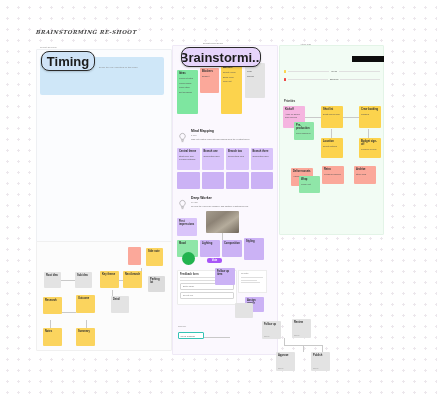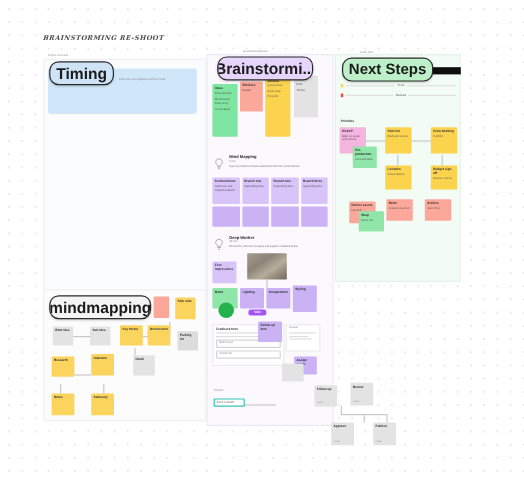--- a/index.html
+++ b/index.html
@@ -289,21 +289,20 @@
     <div class="b">Lessons learned</div>
   </div>
   <div class="abs note n-red" style="left:354px;top:166px;width:22px;height:18px;">
     <div class="t">Archive</div>
     <div class="b">Store files</div>
   </div>
   <div class="abs note n-green2" style="left:299px;top:176px;width:21px;height:17px;">
     <div class="t">Wrap</div>
     <div class="b">Close out</div>
   </div>
-  <div class="abs badge badge-next">Next Steps</div>
 
   <div class="abs frame frame-mind"></div>
   <div class="abs" style="left:128px;top:247px;width:13px;height:18px;background:#fba89a;border-radius:1px;"></div>
 
   <div class="abs ln lnh" style="left:61px;top:280px;width:14px;"></div>
   <div class="abs ln lnh" style="left:119px;top:280px;width:12px;"></div>
   <div class="abs ln lnv" style="left:112px;top:290px;height:8px;"></div>
   <div class="abs ln lnh" style="left:62px;top:312px;width:14px;"></div>
   <div class="abs ln lnv" style="left:50px;top:320px;height:10px;"></div>
   <div class="abs ln lnv" style="left:86px;top:320px;height:10px;"></div>
@@ -335,21 +334,20 @@
   </div>
   <div class="abs note n-yellow2" style="left:76px;top:328px;width:19px;height:18px;">
     <div class="t">Summary</div>
   </div>
   <div class="abs note n-yellow2" style="left:146px;top:248px;width:17px;height:18px;">
     <div class="t">Side note</div>
   </div>
   <div class="abs note n-gray2" style="left:148px;top:276px;width:17px;height:16px;">
     <div class="t">Parking lot</div>
   </div>
-  <div class="abs badge badge-mind">mindmapping</div>
 
   <div class="abs ln lnh" style="left:284px;top:345px;width:38px;"></div>
   <div class="abs ln lnv" style="left:284px;top:338px;height:8px;"></div>
   <div class="abs ln lnv" style="left:303px;top:345px;height:7px;"></div>
   <div class="abs ln lnv" style="left:322px;top:345px;height:7px;"></div>
 
   <div class="abs note n-gray" style="left:262px;top:321px;width:19px;height:18px;">
     <div class="t">Follow up</div>
     <div class="f">owner</div>
   </div>

